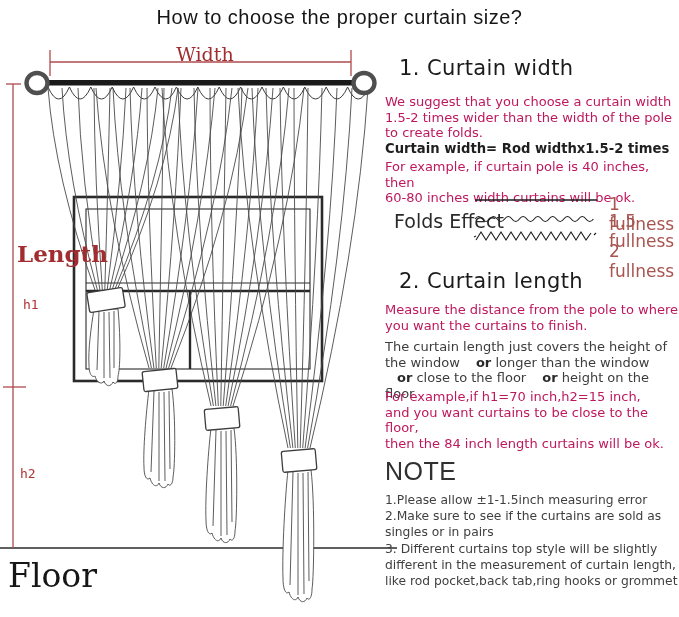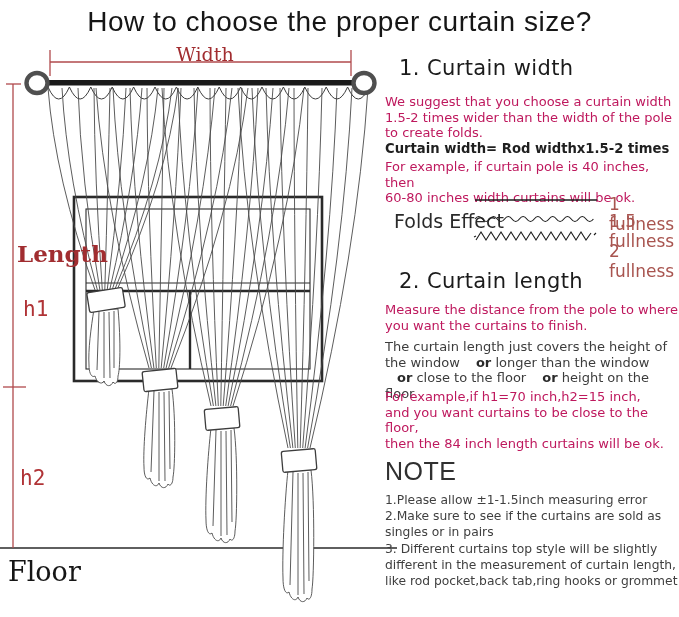--- a/index.html
+++ b/index.html
@@ -1,28 +1,28 @@
 <!DOCTYPE html>
 <html><head>
 <meta charset="utf-8">
 <style>
   html,body{margin:0;padding:0;background:#fff;}
   #stage{position:relative;width:679px;height:617px;background:#fff;overflow:hidden;
          font-family:"DejaVu Sans",sans-serif;}
   .title{position:absolute;top:6px;left:0;width:679px;text-align:center;
-         font-family:"Liberation Sans",sans-serif;font-size:28px;letter-spacing:.5px;color:#161616;}
+         font-family:"Liberation Sans",sans-serif;font-size:20px;letter-spacing:.5px;color:#161616;}
   
   .dimlabel{position:absolute;font-family:"DejaVu Serif",serif;color:#a12d30;}
   .width-label{left:170px;top:43px;width:70px;text-align:center;font-size:19px;}
   .length-label{left:17px;top:240px;font-size:23px;font-weight:bold;}
-  .hlabel{position:absolute;font-family:"DejaVu Sans Mono",monospace;color:#b03336;font-size:21px;}
+  .hlabel{position:absolute;font-family:"DejaVu Sans Mono",monospace;color:#b03336;font-size:13px;}
   .h1-label{left:23px;top:297px;}
   .h2-label{left:20px;top:466px;}
   .floor-label{position:absolute;left:8px;top:556px;font-family:"DejaVu Serif",serif;
-               font-size:27px;color:#161616;}
+               font-size:33px;color:#161616;}
   svg{position:absolute;left:0;top:0;}
   
   .col{position:absolute;left:385px;top:0;width:294px;height:617px;}
   .sec-h{position:absolute;left:14px;font-size:21px;letter-spacing:.4px;color:#1b1b1b;}
   .body-p{position:absolute;left:0;font-size:13px;line-height:15.6px;color:#be185d;white-space:pre-line;}
   .formula{position:absolute;left:0;font-size:13.2px;font-weight:bold;color:#1f1f1f;white-space:pre;}
   .wrap-p{position:absolute;left:0;width:294px;font-size:13px;line-height:15.6px;color:#3c3c3c;}
   .wrap-p .b{font-weight:bold;color:#2a2a2a;margin-left:12px;}
   .folds-label{position:absolute;left:9px;top:210px;font-size:19px;color:#2a2a2a;}
   .fold-name{position:absolute;left:224px;font-size:17px;color:#a8544f;}

